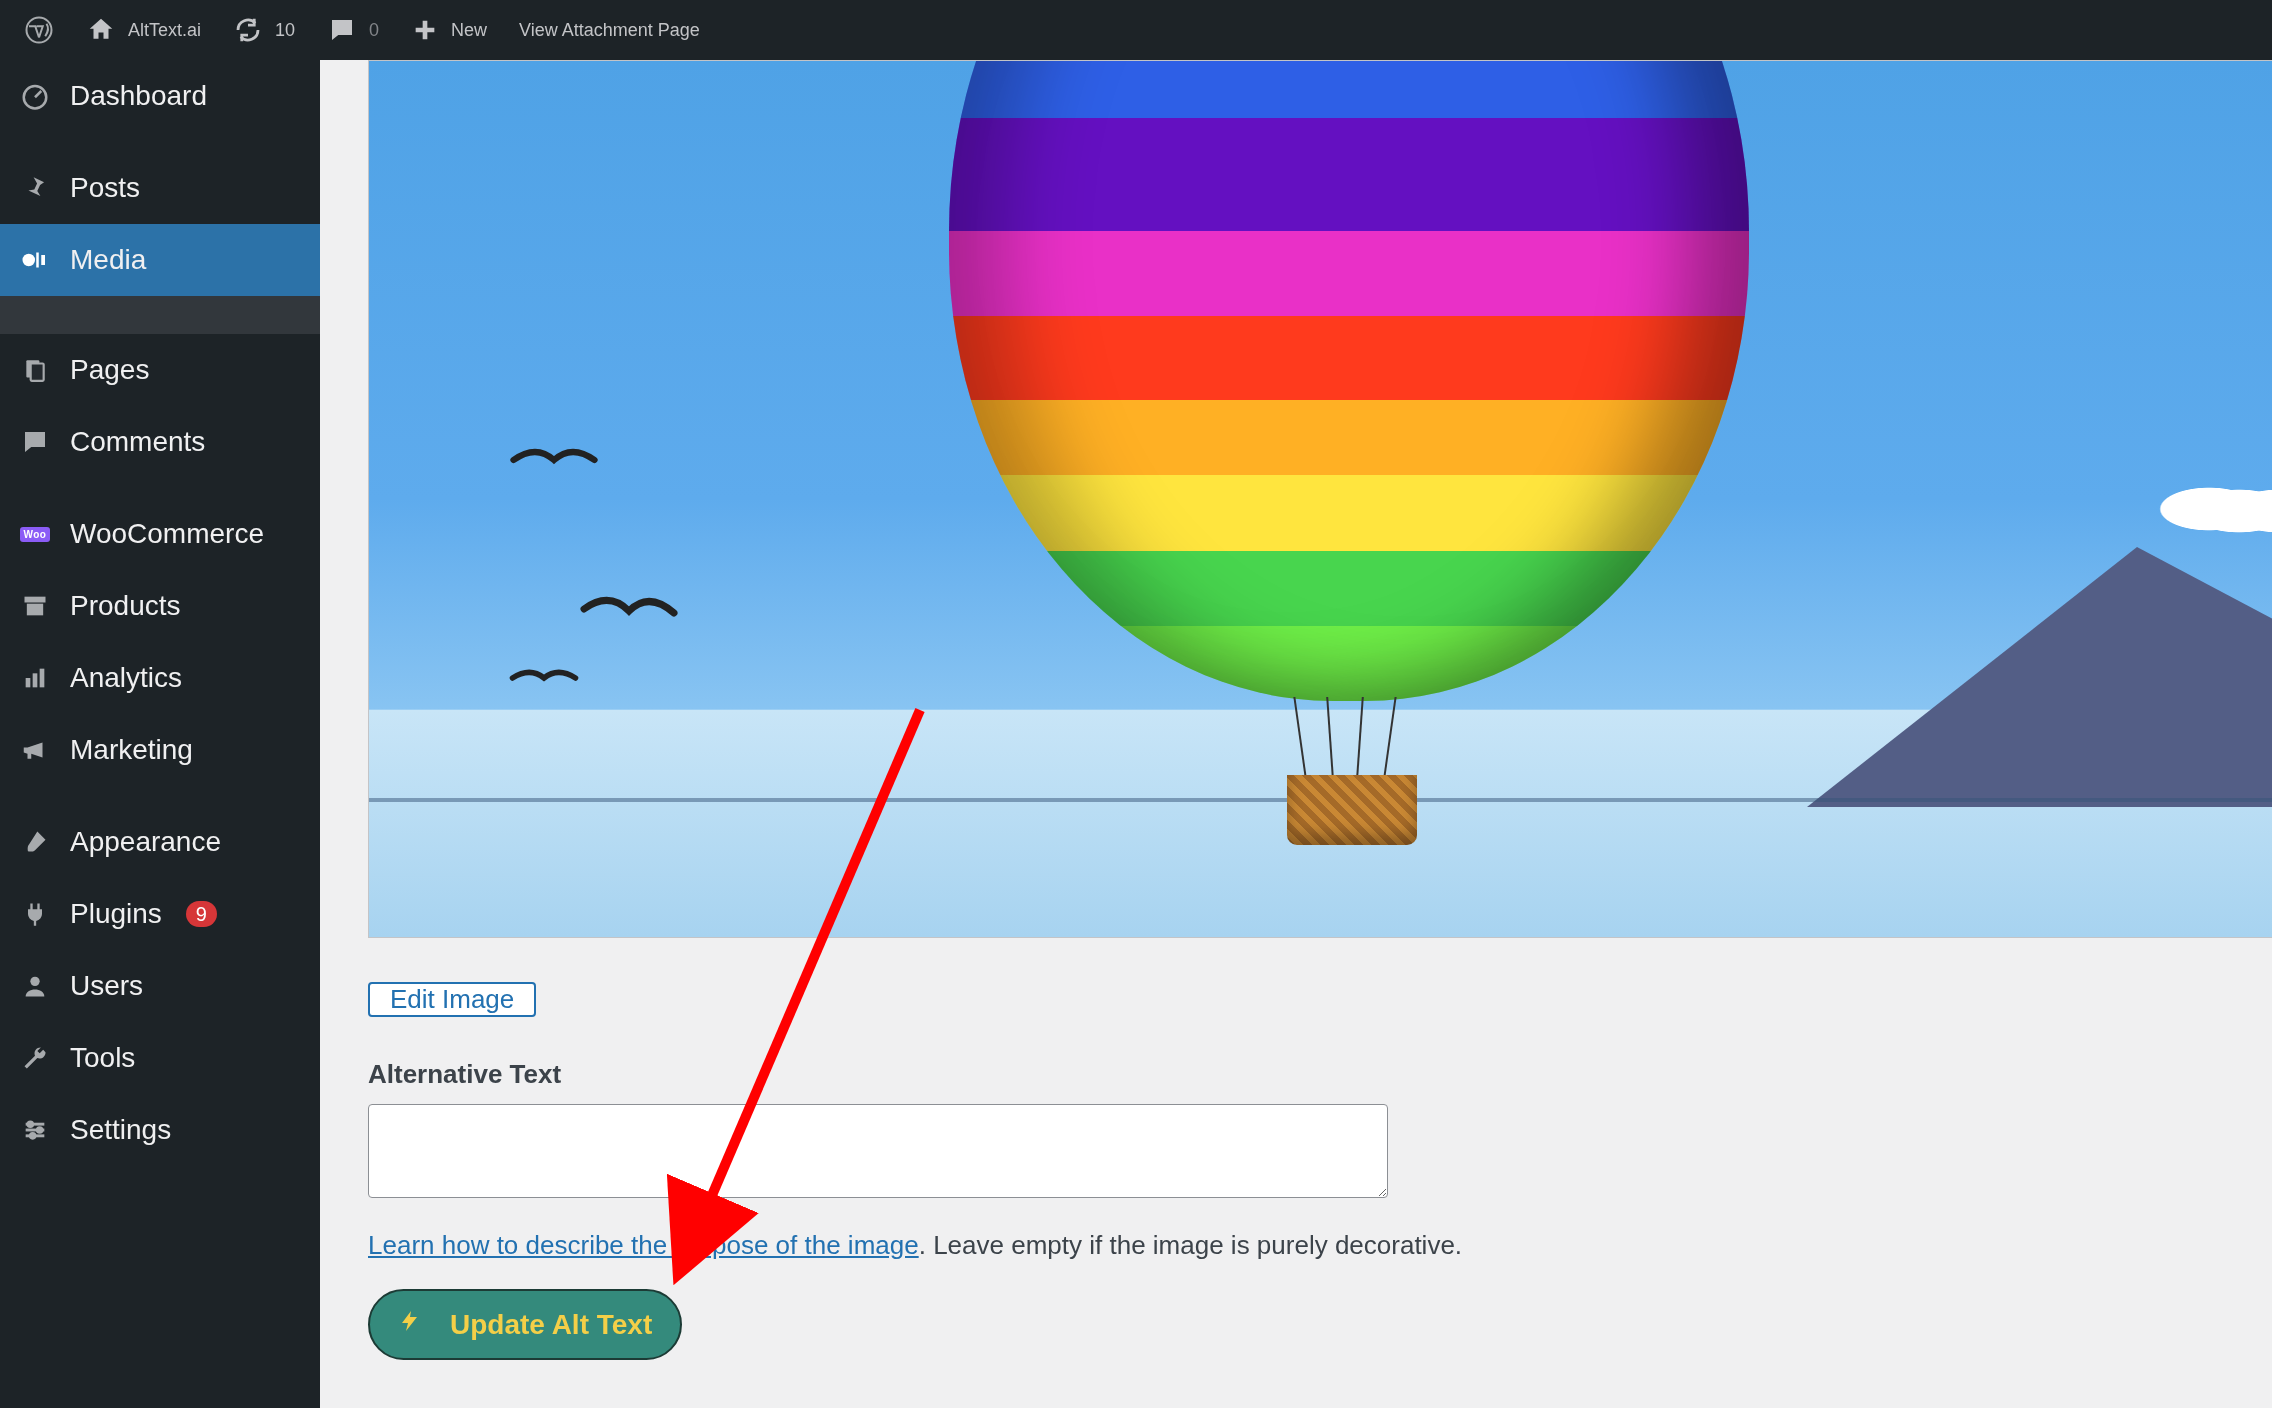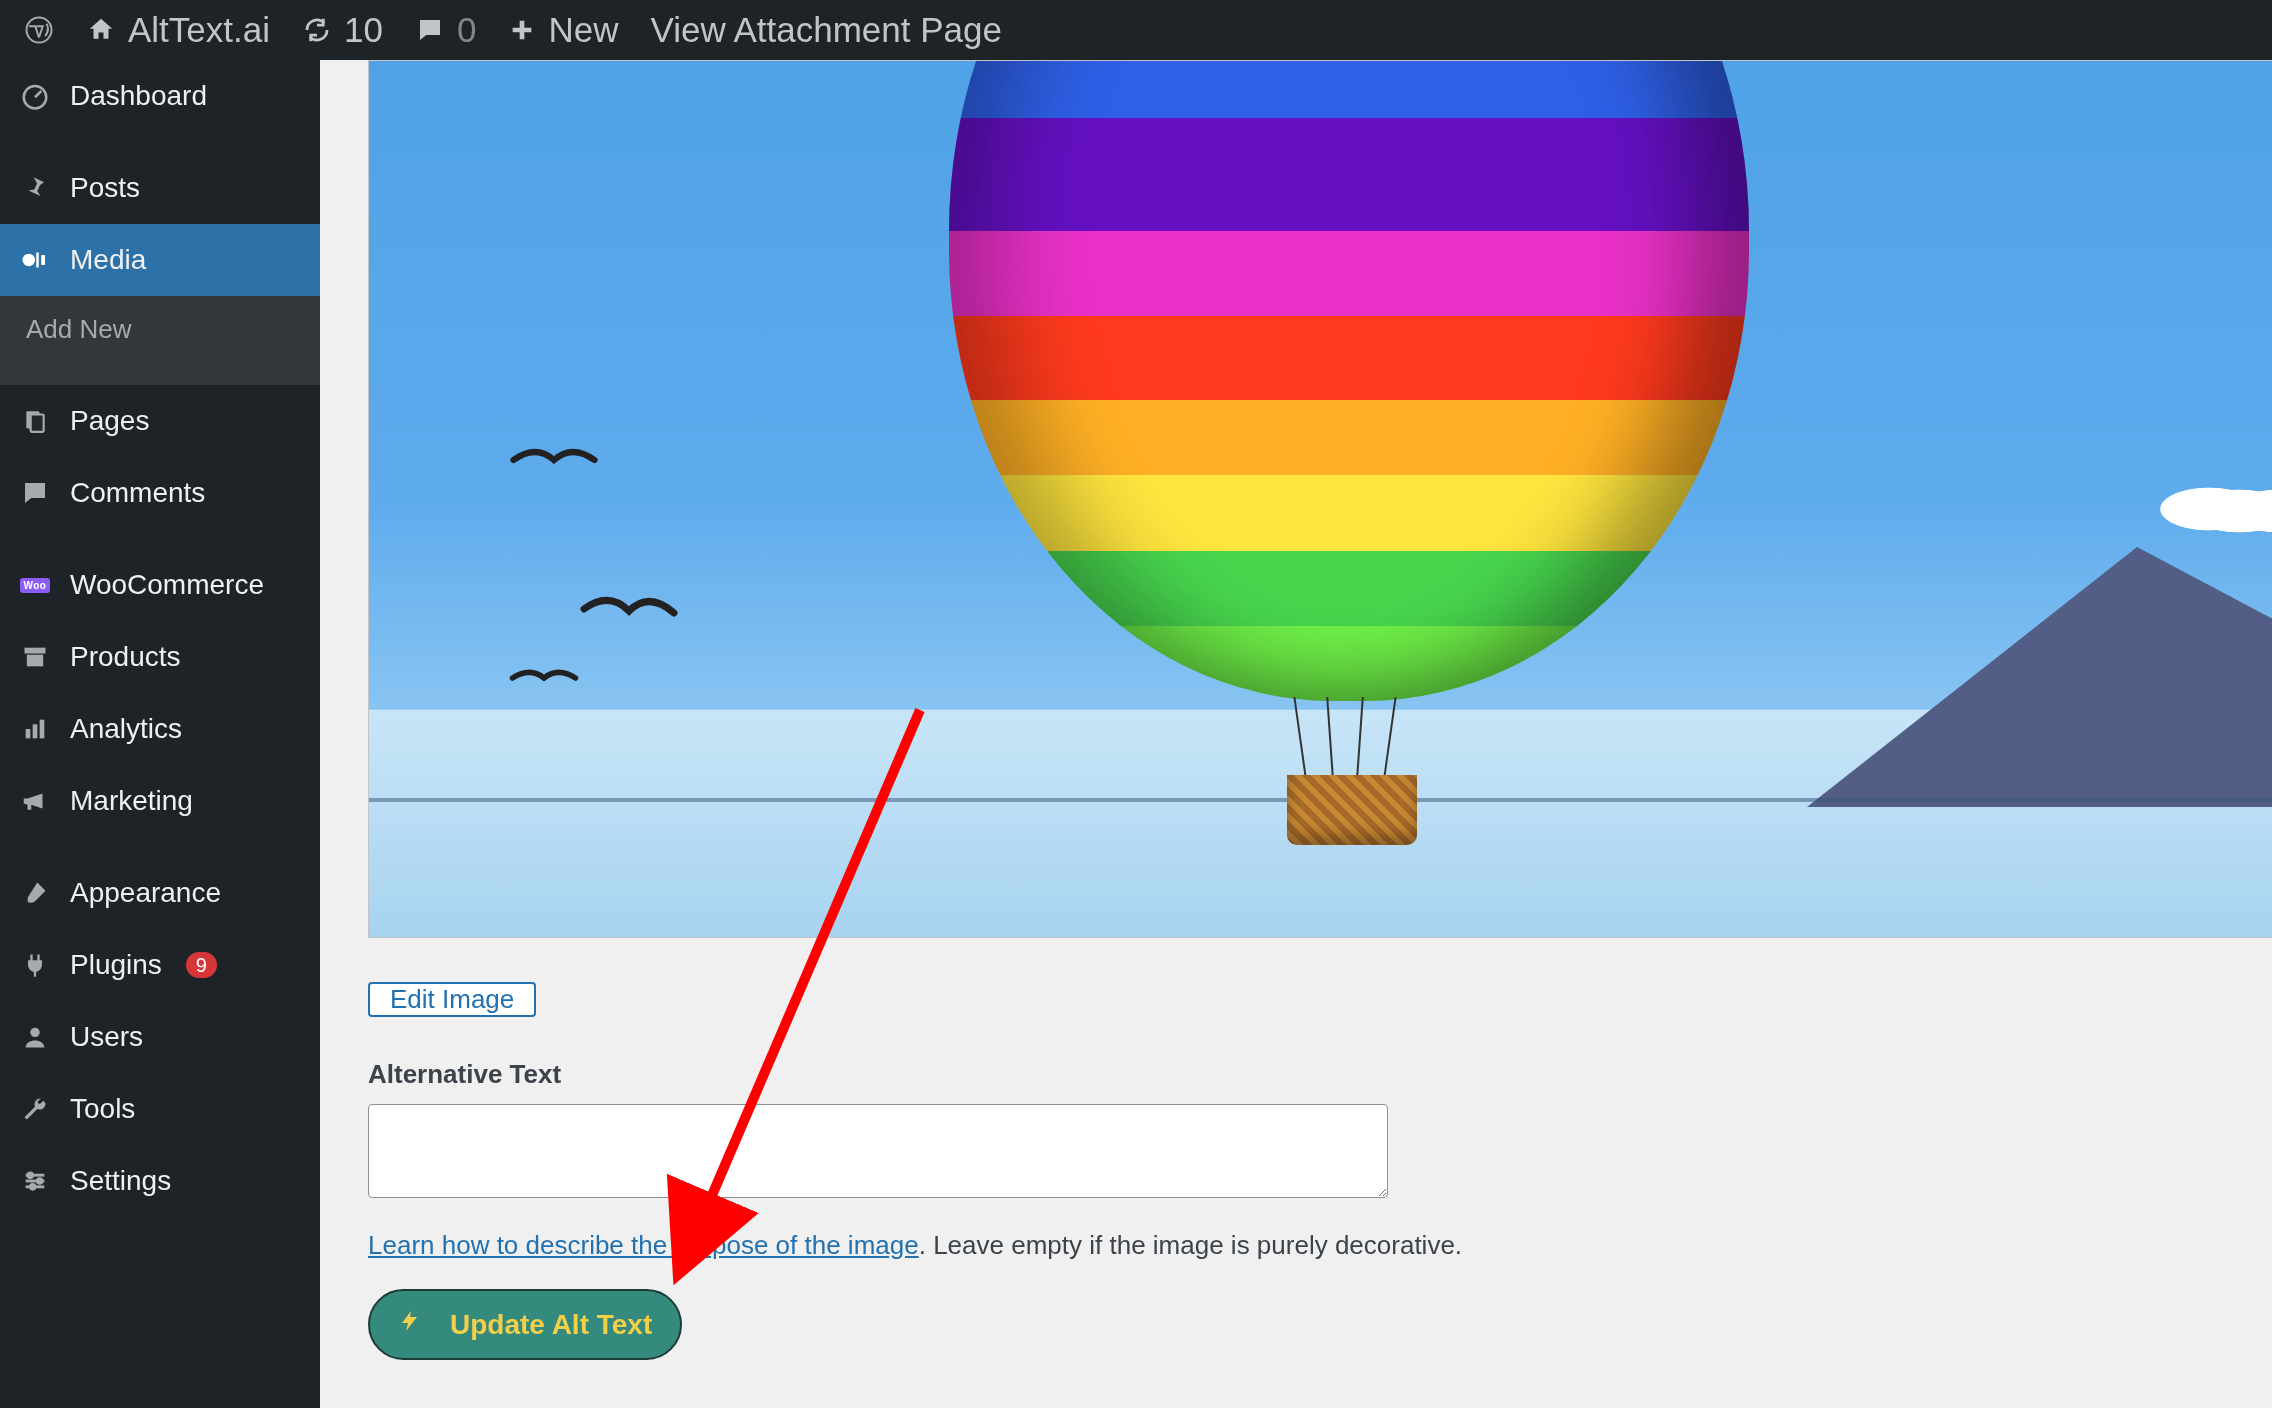--- a/index.html
+++ b/index.html
@@ -19,21 +19,21 @@
 
   
   .admin-bar {
     position:relative;
     width:100%; height:60px;
     background:var(--wp-dark2);
     display:flex; align-items:center;
     padding:0 0 0 10px;
     gap:4px;
     color:#c3c4c7;
-    font-size:35px;
+    font-size:18px;
   }
   .ab-item { display:flex; align-items:center; gap:12px; padding:0 14px; height:100%; cursor:pointer; }
   .ab-item span.ico { display:inline-flex; align-items:center; justify-content:center; }
   .ab-item .txt { white-space:nowrap; }
   .ab-count { color:#c3c4c7; }
   .dim-count { color:#828589; }
 
   
   .sidebar {
     position:absolute; left:0; top:60px; bottom:0; width:320px;
@@ -220,21 +220,20 @@
   <div class="menu-item active">
     <span class="menu-icon" style="color:#fff">
       <svg width="30" height="30" viewBox="0 0 24 24" fill="currentColor">
           <circle cx="7" cy="12" r="5"></circle>
           <path d="M13 6h2v12h-2zM17 8h3v8h-3z"></path>
         </svg>
     </span>
     <span>Media</span>
   </div>
   <div class="submenu">
-    <div class="sub-item">Add New</div>
   </div>
   <div class="menu-item">
     <span class="menu-icon">
       <svg width="26" height="30" viewBox="0 0 24 24" fill="currentColor">
           <rect x="4" y="3" width="12" height="16" rx="1"></rect>
           <rect x="8" y="6" width="12" height="16" rx="1" fill="#23282d"></rect>
           <rect x="8" y="6" width="12" height="16" rx="1" fill="none" stroke="currentColor" stroke-width="2"></rect>
         </svg>
     </span>
     <span>Pages</span>

